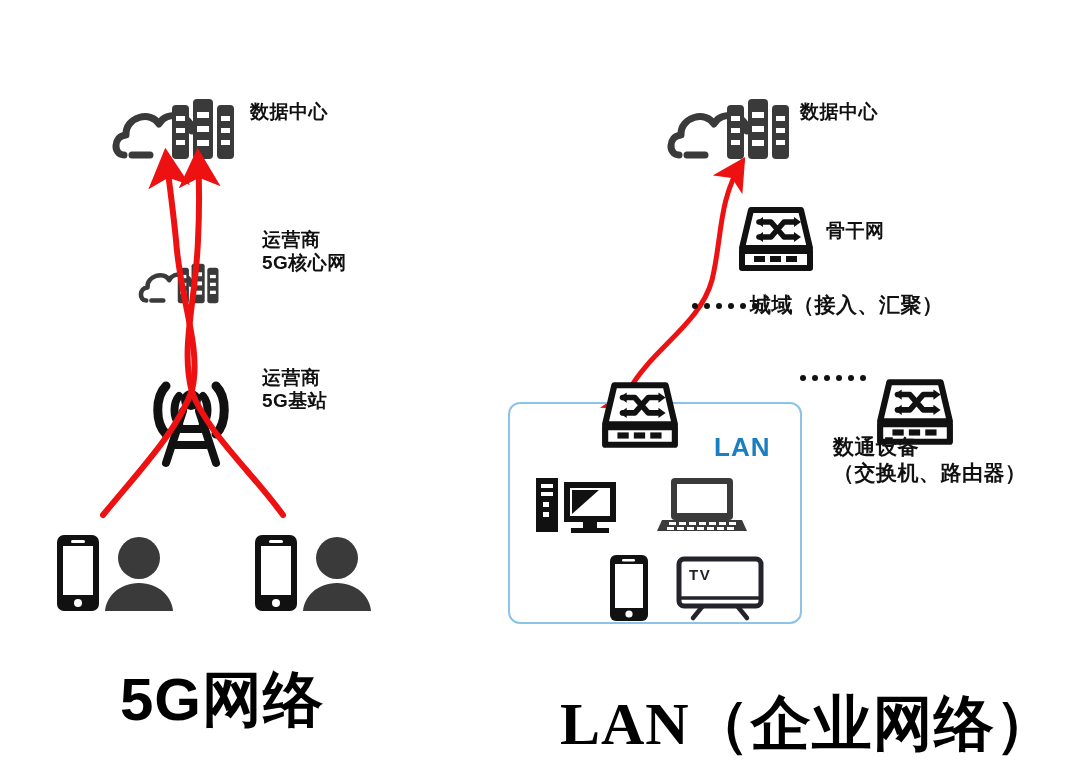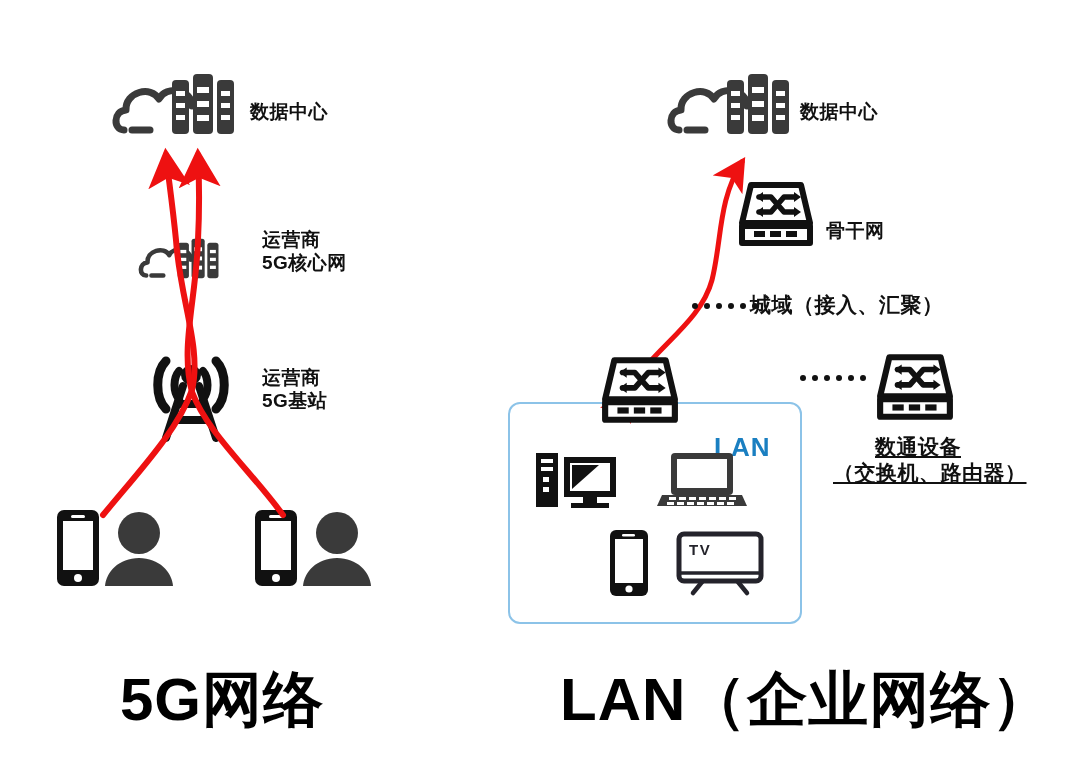--- a/index.html
+++ b/index.html
@@ -4,21 +4,21 @@
 <style>
   html,body{margin:0;padding:0;}
   body{
     width:1080px;height:764px;
     background:#ffffff;
     font-family:"Liberation Sans","DejaVu Sans",sans-serif;
     overflow:hidden;
     position:relative;
   }
   .stage{position:absolute;left:0;top:0;width:1080px;height:764px;}
-  .node{position:absolute;}
+  .node{position:absolute;margin-top:25px;}
   .lbl{
     position:absolute;
     font-weight:bold;
     color:#111111;
     line-height:1.22;
     white-space:pre;
     letter-spacing:0.5px;
   }
   .lbl-22{font-size:19px;}
   .lbl-21{font-size:21px;}
@@ -341,18 +341,18 @@
       <g fill="none" stroke="#111111" stroke-width="5.5" stroke-linecap="round" stroke-linejoin="round">
         <path d="M22 17 L34 17 L47 32 L57 32"></path>
         <path d="M22 32 L34 32 L47 17 L57 17"></path>
       </g>
       <path d="M57 12 L64 17 L57 22 Z" fill="#111111"></path>
       <path d="M57 27 L64 32 L57 37 Z" fill="#111111"></path>
       <path d="M26 12 L19 17 L26 22 Z" fill="#111111"></path>
       <path d="M26 27 L19 32 L26 37 Z" fill="#111111"></path>
     </svg>
   </div>
-  <div class="lbl lbl-21" style="left:833px;top:434px;text-align:center;width:170px;text-decoration:underline;">数通设备
+  <div class="lbl lbl-21" style="left:833px;top:434px;text-align:left;width:170px;">数通设备
 （交换机、路由器）</div>
 
-  <div class="title" style="left:560px;top:660px;">LAN（企业网络）</div>
+  <div class="title" style="left:560px;top:684px;font-family:Liberation Serif, serif;">LAN（企业网络）</div>
 
 </div>
 
 </body></html>

